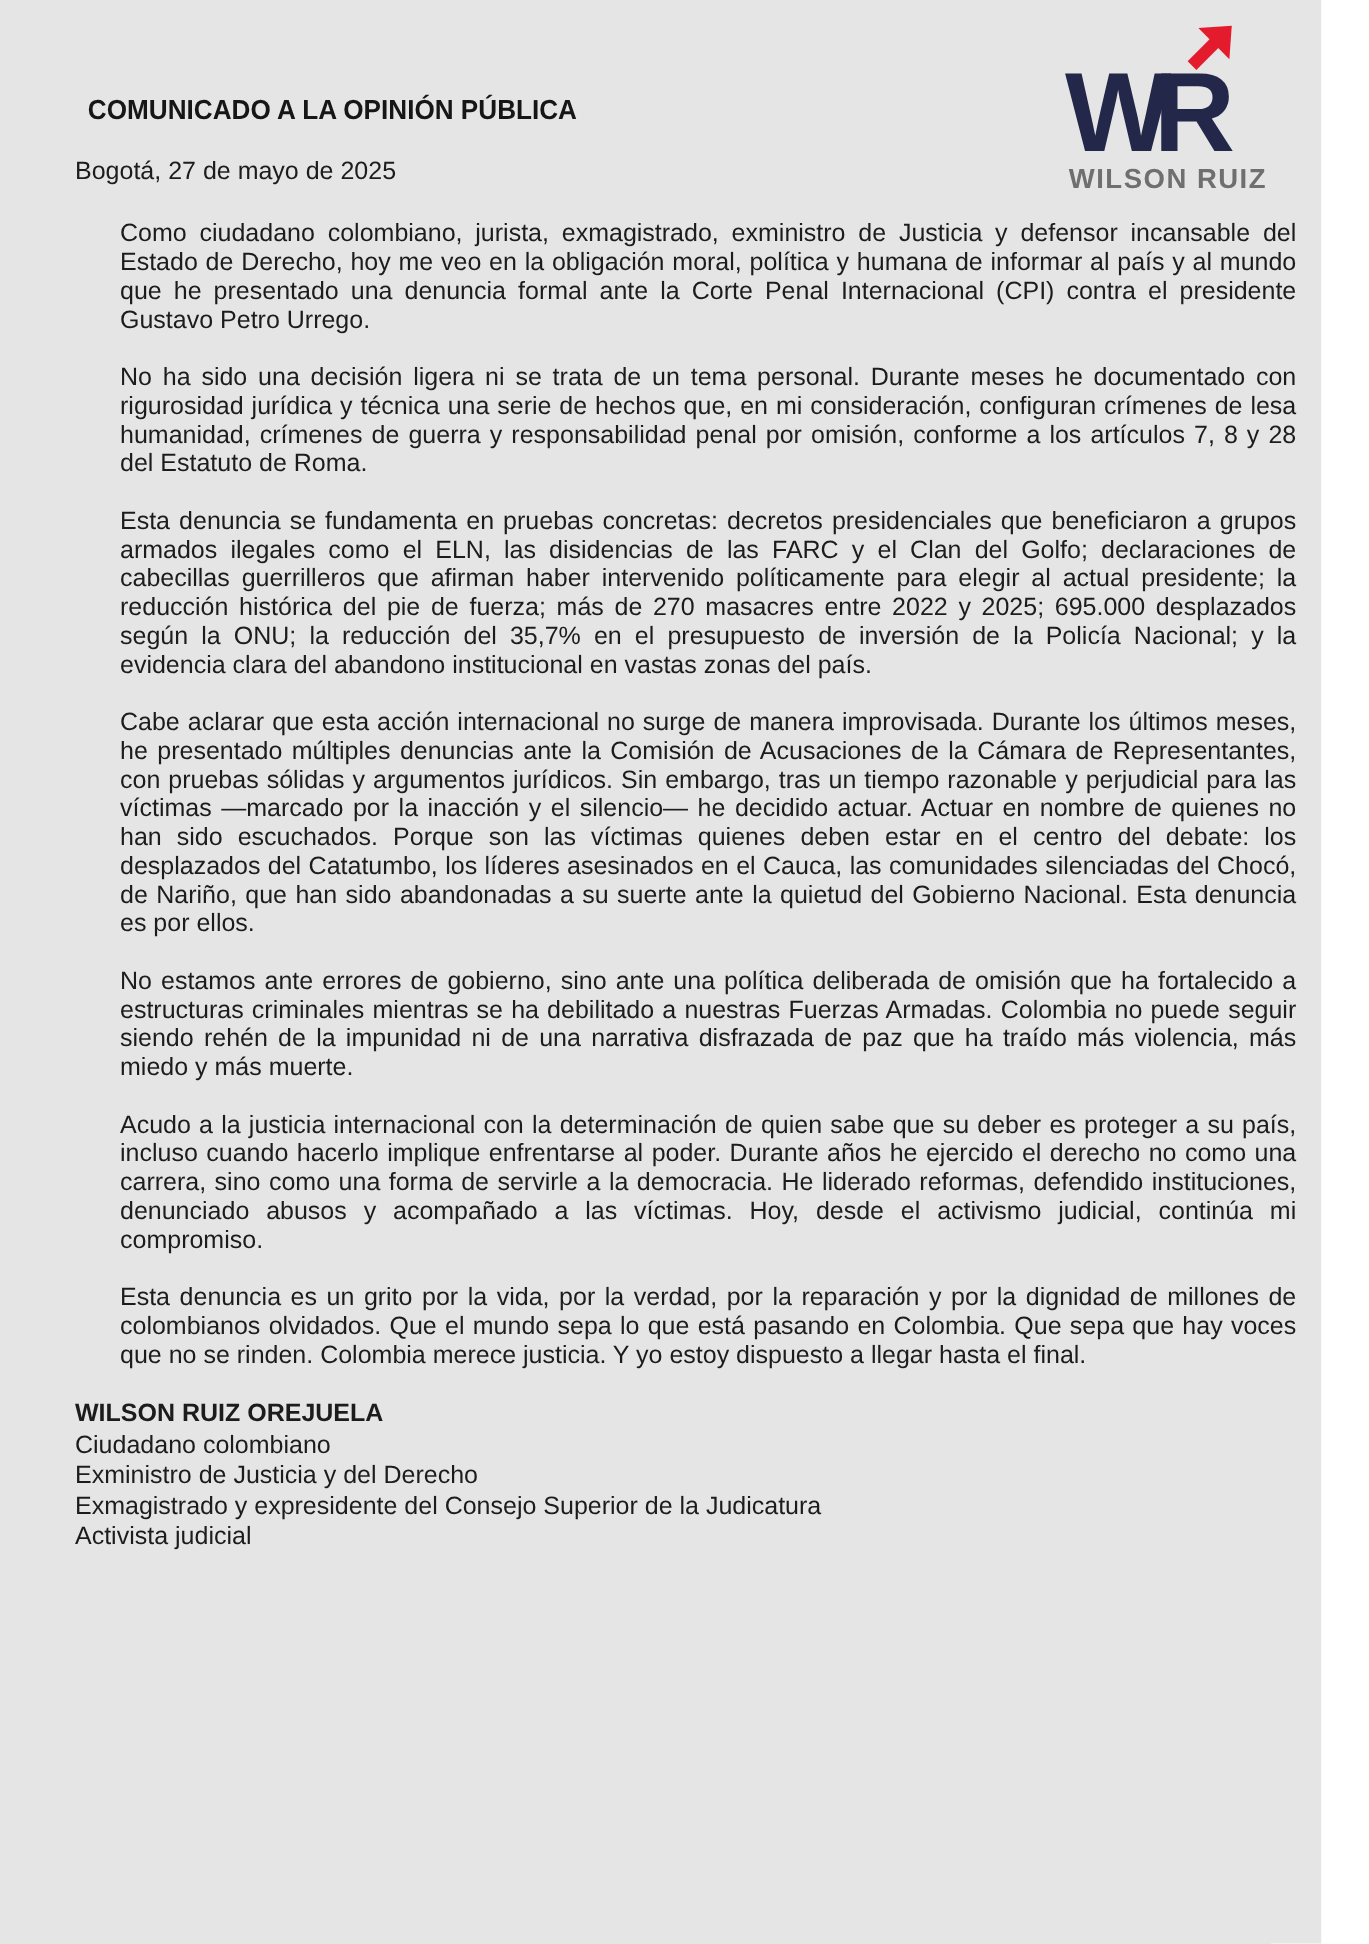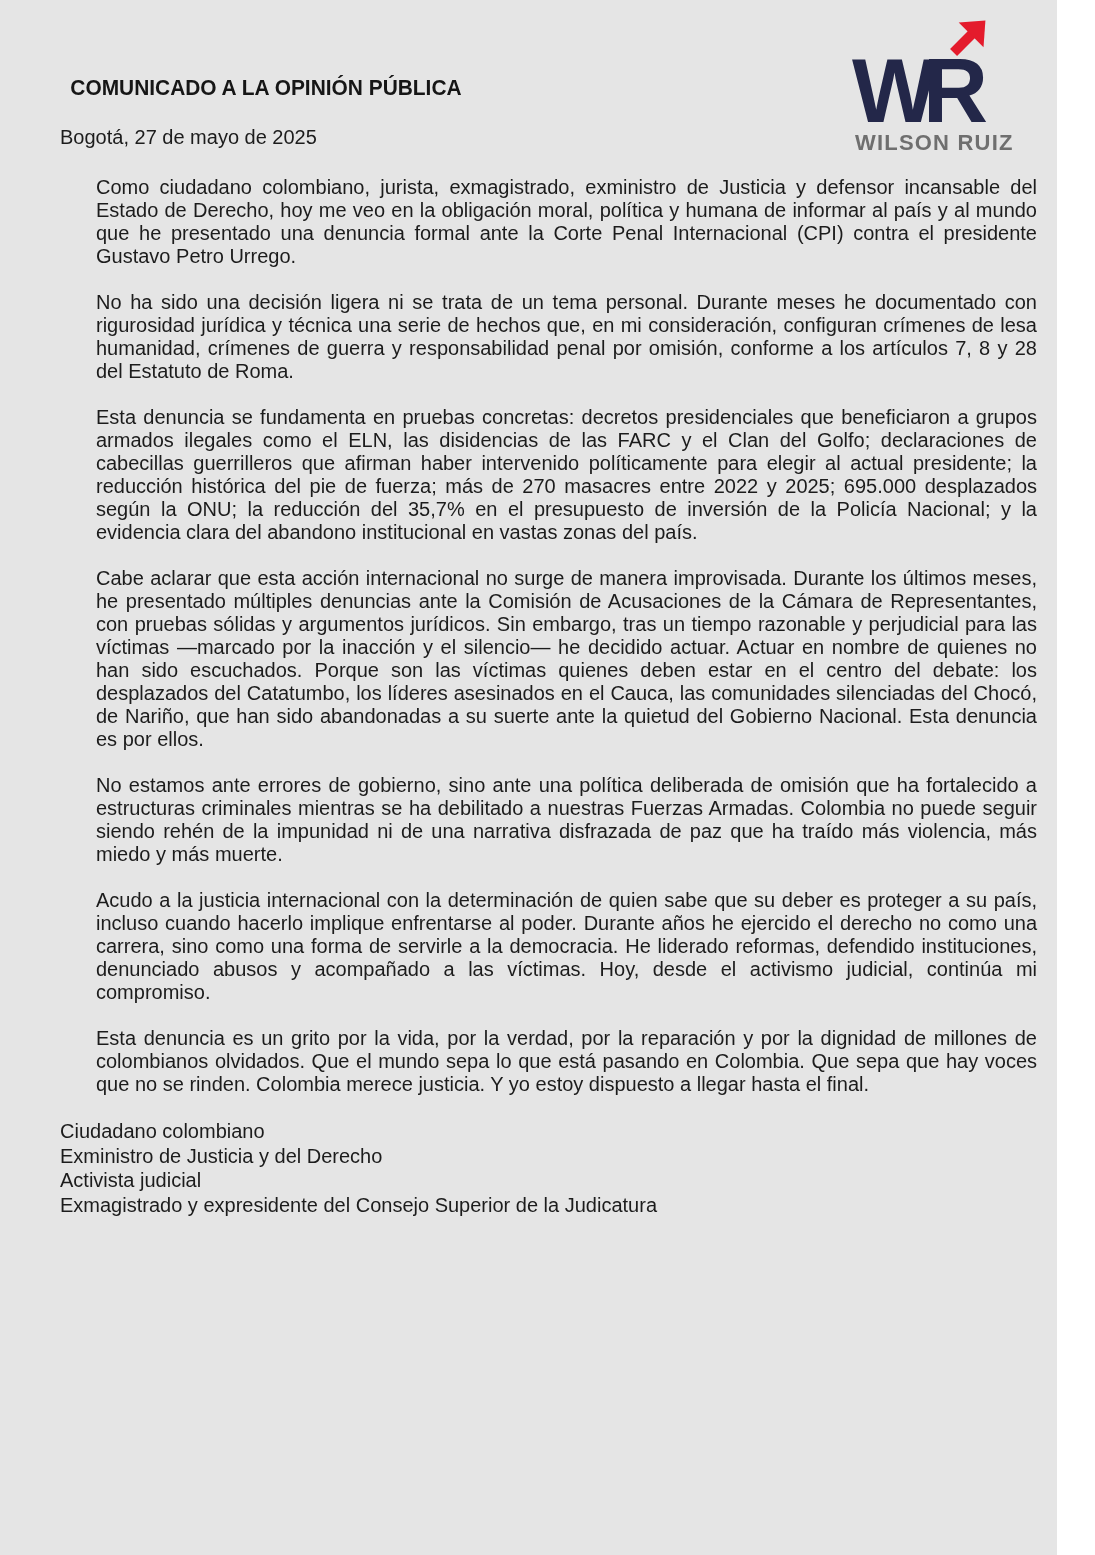--- a/index.html
+++ b/index.html
@@ -108,20 +108,21 @@
       <p>Como ciudadano colombiano, jurista, exmagistrado, exministro de Justicia y defensor incansable del Estado de Derecho, hoy me veo en la obligación moral, política y humana de informar al país y al mundo que he presentado una denuncia formal ante la Corte Penal Internacional (CPI) contra el presidente Gustavo Petro Urrego.</p>
       <p>No ha sido una decisión ligera ni se trata de un tema personal. Durante meses he documentado con rigurosidad jurídica y técnica una serie de hechos que, en mi consideración, configuran crímenes de lesa humanidad, crímenes de guerra y responsabilidad penal por omisión, conforme a los artículos 7, 8 y 28 del Estatuto de Roma.</p>
       <p>Esta denuncia se fundamenta en pruebas concretas: decretos presidenciales que beneficiaron a grupos armados ilegales como el ELN, las disidencias de las FARC y el Clan del Golfo; declaraciones de cabecillas guerrilleros que afirman haber intervenido políticamente para elegir al actual presidente; la reducción histórica del pie de fuerza; más de 270 masacres entre 2022 y 2025; 695.000 desplazados según la ONU; la reducción del 35,7% en el presupuesto de inversión de la Policía Nacional; y la evidencia clara del abandono institucional en vastas zonas del país.</p>
       <p>Cabe aclarar que esta acción internacional no surge de manera improvisada. Durante los últimos meses, he presentado múltiples denuncias ante la Comisión de Acusaciones de la Cámara de Representantes, con pruebas sólidas y argumentos jurídicos. Sin embargo, tras un tiempo razonable y perjudicial para las víctimas —marcado por la inacción y el silencio— he decidido actuar. Actuar en nombre de quienes no han sido escuchados. Porque son las víctimas quienes deben estar en el centro del debate: los desplazados del Catatumbo, los líderes asesinados en el Cauca, las comunidades silenciadas del Chocó, de Nariño, que han sido abandonadas a su suerte ante la quietud del Gobierno Nacional. Esta denuncia es por ellos.</p>
       <p>No estamos ante errores de gobierno, sino ante una política deliberada de omisión que ha fortalecido a estructuras criminales mientras se ha debilitado a nuestras Fuerzas Armadas. Colombia no puede seguir siendo rehén de la impunidad ni de una narrativa disfrazada de paz que ha traído más violencia, más miedo y más muerte.</p>
       <p>Acudo a la justicia internacional con la determinación de quien sabe que su deber es proteger a su país, incluso cuando hacerlo implique enfrentarse al poder. Durante años he ejercido el derecho no como una carrera, sino como una forma de servirle a la democracia. He liderado reformas, defendido instituciones, denunciado abusos y acompañado a las víctimas. Hoy, desde el activismo judicial, continúa mi compromiso.</p>
       <p>Esta denuncia es un grito por la vida, por la verdad, por la reparación y por la dignidad de millones de colombianos olvidados. Que el mundo sepa lo que está pasando en Colombia. Que sepa que hay voces que no se rinden. Colombia merece justicia. Y yo estoy dispuesto a llegar hasta el final.</p>
     </div>
 
     <div class="signature">
+      <p class="sig-name">WILSON RUIZ OREJUELA</p>
       <p>Ciudadano colombiano</p>
       <p>Exministro de Justicia y del Derecho</p>
+      <p>Exmagistrado y expresidente del Consejo Superior de la Judicatura</p>
       <p>Activista judicial</p>
-      <p>Exmagistrado y expresidente del Consejo Superior de la Judicatura</p>
     </div>
 
   </div>
 </div>
 
 </body></html>

